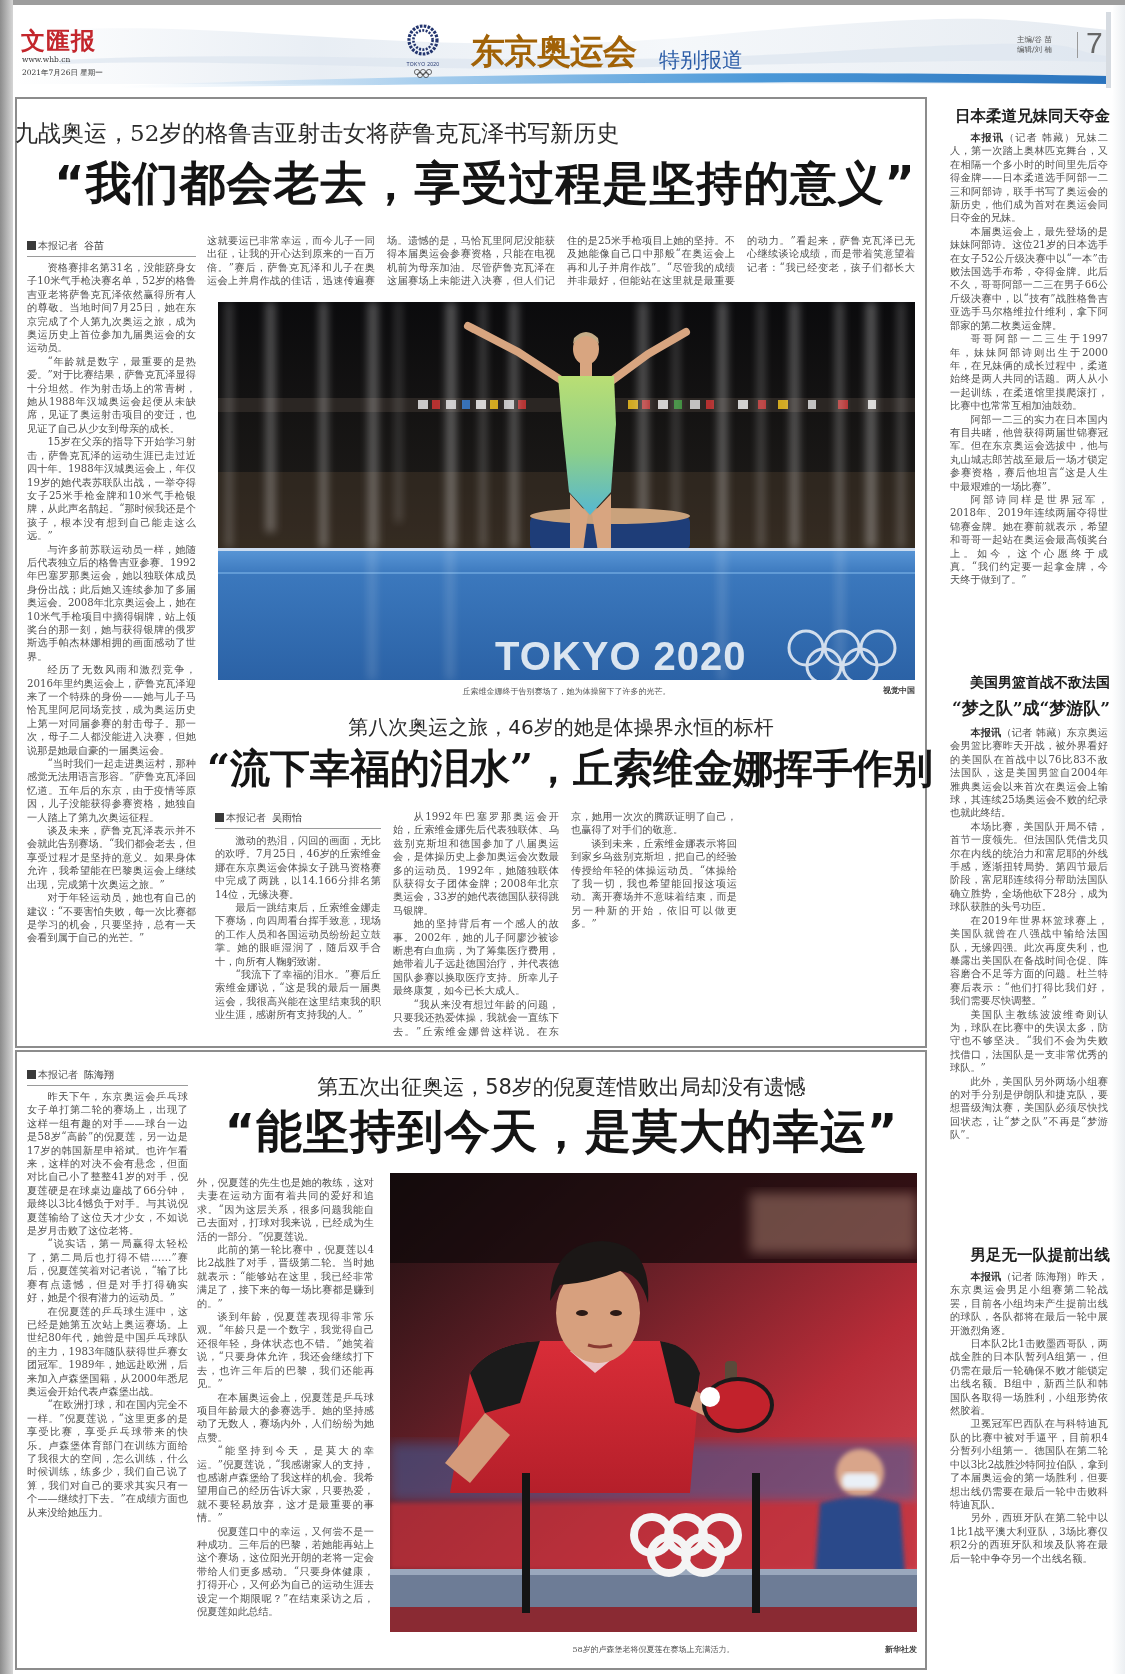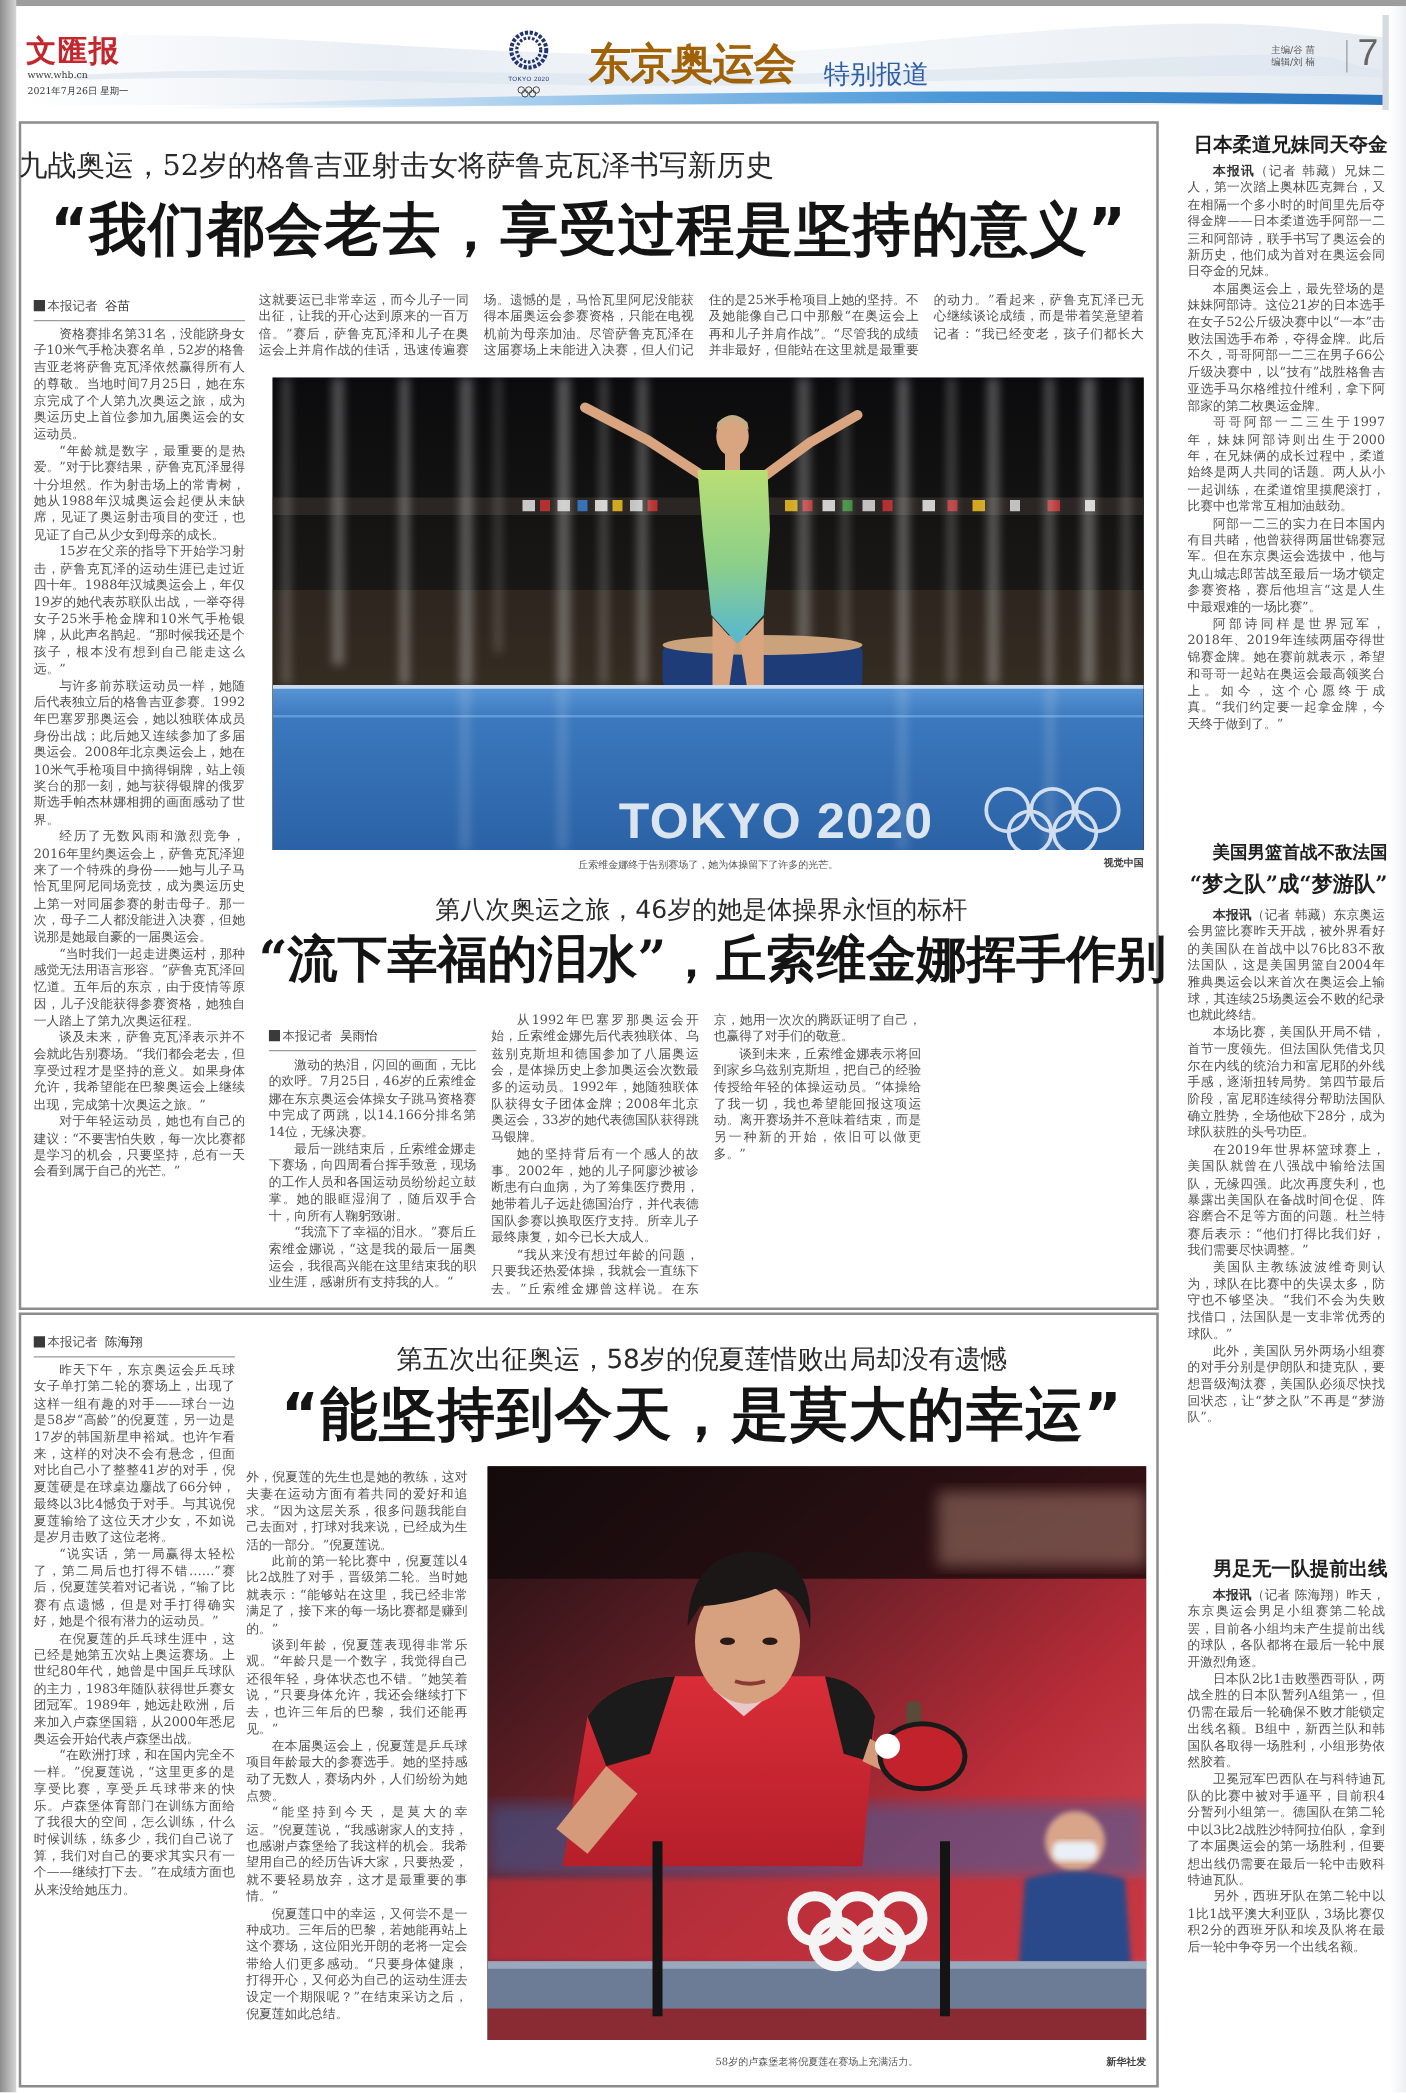--- a/index.html
+++ b/index.html
@@ -25,21 +25,21 @@
 .sub-serif{font-family:"DejaVu Serif",serif;color:#2a2a2a;text-align:left;white-space:nowrap}
 .head{text-align:center;white-space:nowrap;color:#141414;font-weight:bold}
 .head-sans{font-family:"DejaVu Sans",sans-serif}
 .head-serif{font-family:"DejaVu Serif",serif}
 .byline{font-family:"DejaVu Sans",sans-serif;font-size:10px;line-height:14px;color:#555;border-bottom:1px solid #9a9a9a;padding-bottom:3px;white-space:nowrap}
 .byline .sq{display:inline-block;width:9px;height:9px;background:#3a3a3a;margin-right:2px;vertical-align:-1px}
 .byline .name{font-weight:normal;color:#333;margin-left:6px}
 .body-text{font-family:"DejaVu Serif",serif;font-size:10.2px;line-height:13.4px;text-align:justify;color:#505050;overflow:hidden}
 .body-text p{text-indent:2em}
 .cols4{column-count:4;column-gap:12px;column-fill:auto}
-.cols4 .byline{margin-bottom:5px;margin-top:13px}
+.cols4 .byline{margin-bottom:5px;margin-top:1px}
 .caption{font-family:"DejaVu Serif",serif;font-size:8px;line-height:10px;color:#555;text-align:center;white-space:nowrap}
 .credit{font-family:"DejaVu Sans",sans-serif;font-size:8px;line-height:10px;font-weight:bold;color:#444;text-align:right;white-space:nowrap}
 .photo{position:absolute;overflow:hidden;background:#111}
 .r-head{font-family:"DejaVu Serif",serif;font-weight:bold;color:#1e1e1e;text-align:right;white-space:nowrap}
 .lead{font-weight:bold;color:#333}
 </style>
 </head>
 <body>
 
 <div class="abs edge-top"></div>
@@ -92,21 +92,21 @@
   <div>主编/谷 苗</div>
   <div>编辑/刘 楠</div>
 </div>
 <div class="abs mh-divider"></div>
 <div class="abs page-no">7</div>
 
 <div class="box" id="box1"></div>
 <div class="box" id="box2"></div>
 
 <div class="abs sub-serif" style="left:15px;top:120px;width:912px;font-size:23px;line-height:26px">九战奥运，52岁的格鲁吉亚射击女将萨鲁克瓦泽书写新历史</div>
-<div class="abs head head-sans" style="left:15px;top:156px;width:912px;font-size:46px;line-height:54px;letter-spacing:1px">“我们都会老去，享受过程是坚持的意义”</div>
+<div class="abs head head-sans" style="left:29px;top:156px;width:912px;font-size:46px;line-height:54px;letter-spacing:1px">“我们都会老去，享受过程是坚持的意义”</div>
 
 <div class="abs byline" style="left:27px;top:239px;width:169px">
   <span class="sq"></span><span>本报记者</span><span class="name">谷苗</span>
 </div>
 <div class="abs body-text" style="left:27px;top:261px;width:169px;height:781px">
   <p>资格赛排名第31名，没能跻身女子10米气手枪决赛名单，52岁的格鲁吉亚老将萨鲁克瓦泽依然赢得所有人的尊敬。当地时间7月25日，她在东京完成了个人第九次奥运之旅，成为奥运历史上首位参加九届奥运会的女运动员。</p>
   <p>“年龄就是数字，最重要的是热爱。”对于比赛结果，萨鲁克瓦泽显得十分坦然。作为射击场上的常青树，她从1988年汉城奥运会起便从未缺席，见证了奥运射击项目的变迁，也见证了自己从少女到母亲的成长。</p>
   <p>15岁在父亲的指导下开始学习射击，萨鲁克瓦泽的运动生涯已走过近四十年。1988年汉城奥运会上，年仅19岁的她代表苏联队出战，一举夺得女子25米手枪金牌和10米气手枪银牌，从此声名鹊起。“那时候我还是个孩子，根本没有想到自己能走这么远。”</p>
   <p>与许多前苏联运动员一样，她随后代表独立后的格鲁吉亚参赛。1992年巴塞罗那奥运会，她以独联体成员身份出战；此后她又连续参加了多届奥运会。2008年北京奥运会上，她在10米气手枪项目中摘得铜牌，站上领奖台的那一刻，她与获得银牌的俄罗斯选手帕杰林娜相拥的画面感动了世界。</p>
   <p>经历了无数风雨和激烈竞争，2016年里约奥运会上，萨鲁克瓦泽迎来了一个特殊的身份——她与儿子马恰瓦里阿尼同场竞技，成为奥运历史上第一对同届参赛的射击母子。那一次，母子二人都没能进入决赛，但她说那是她最自豪的一届奥运会。</p>

